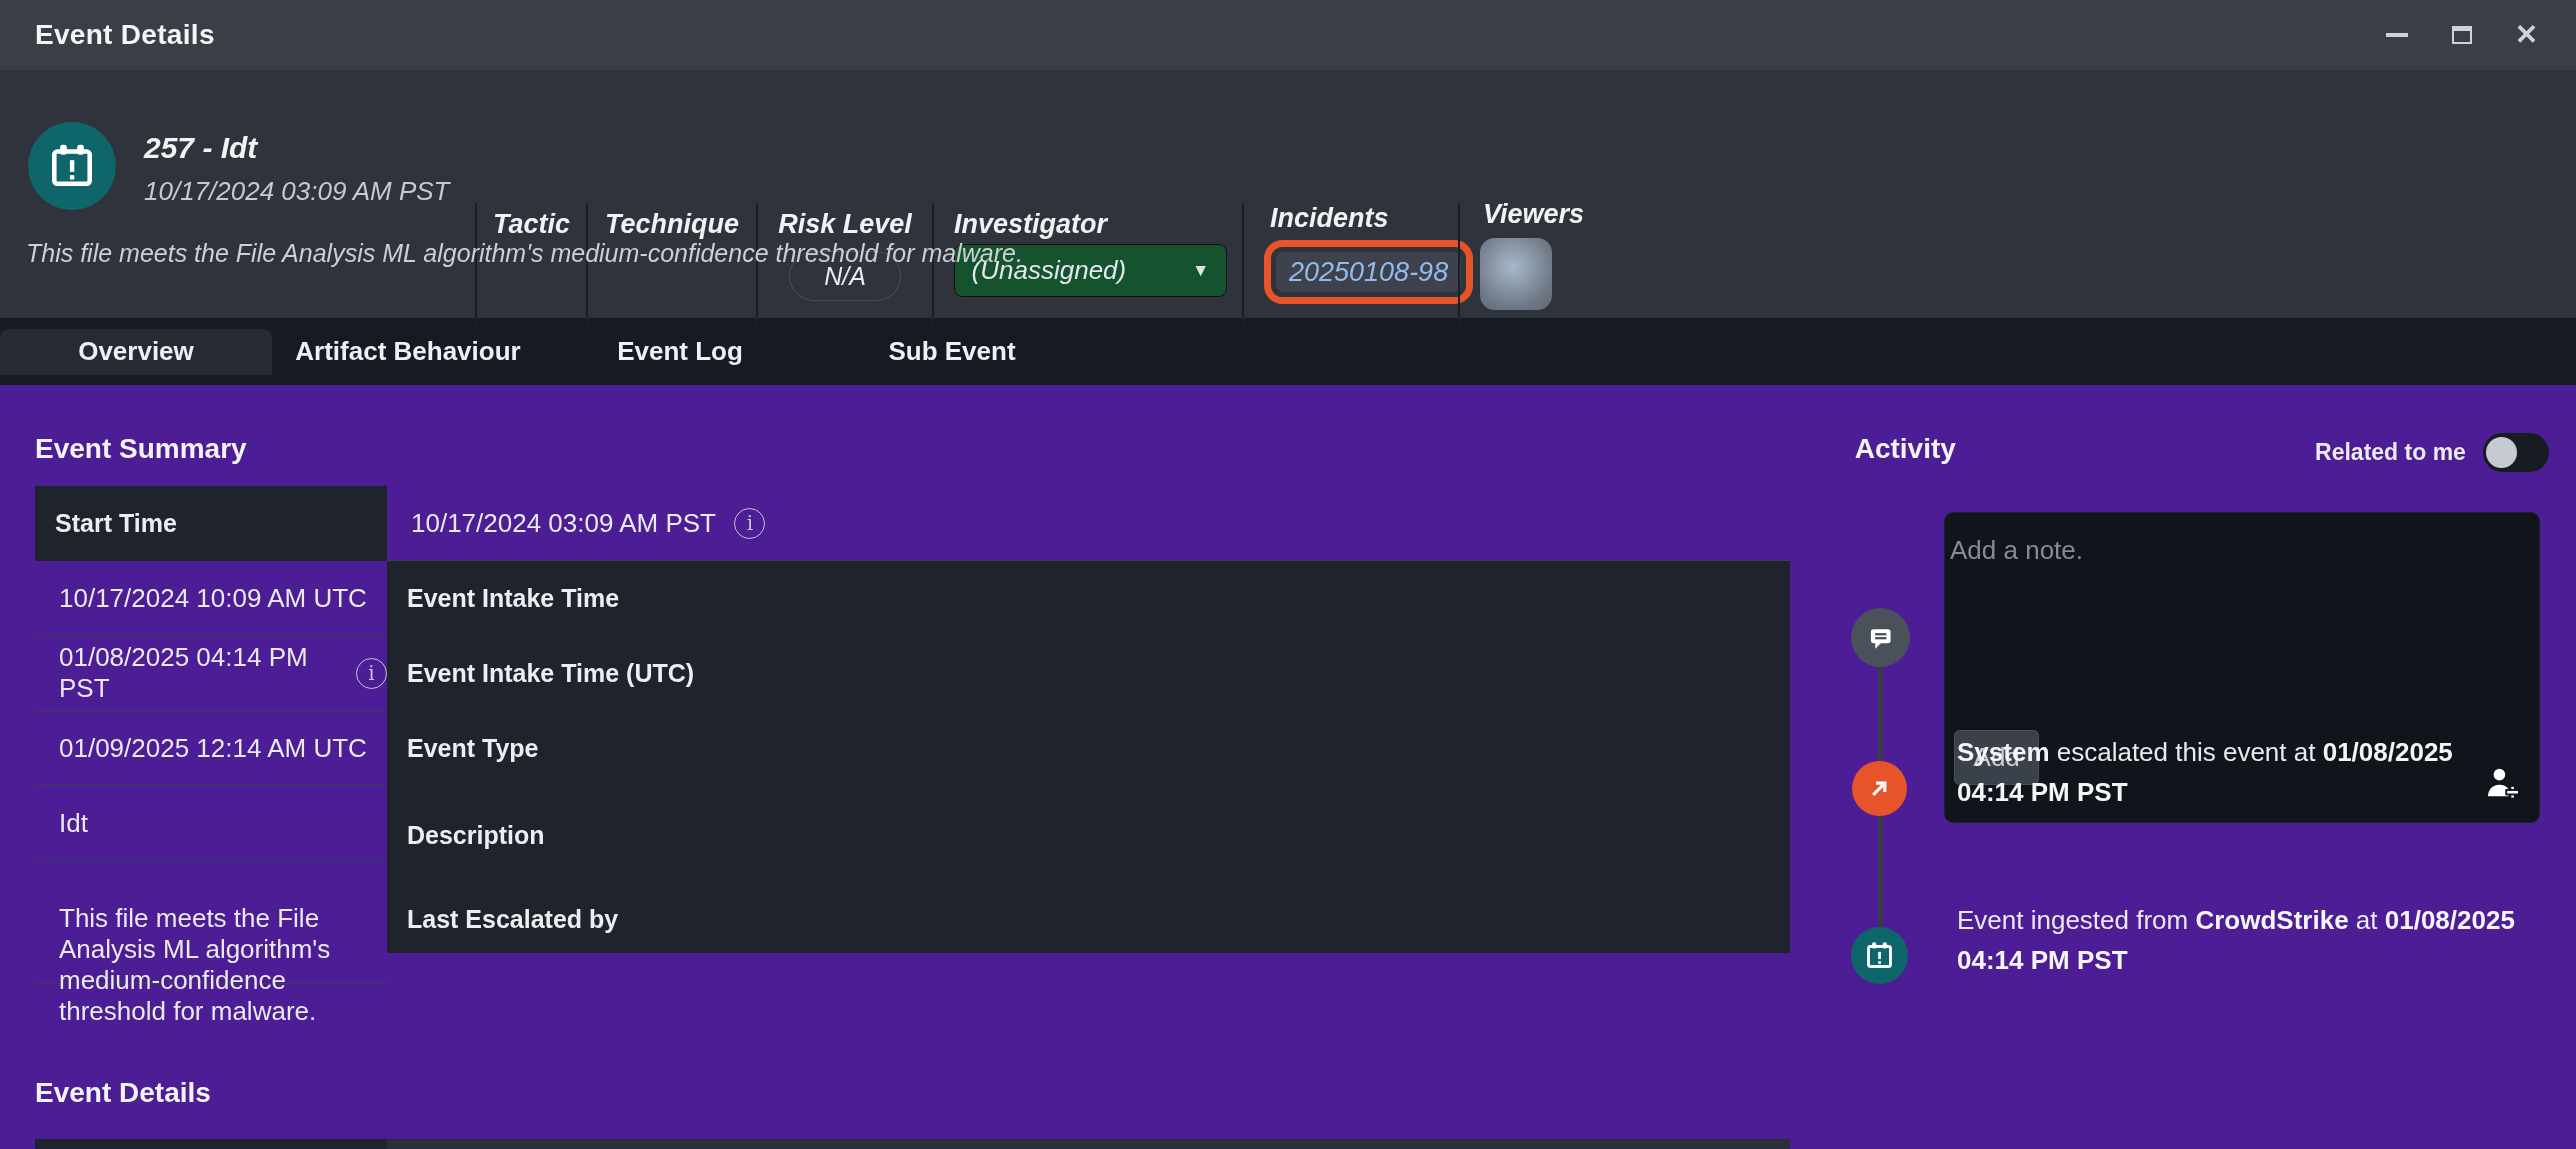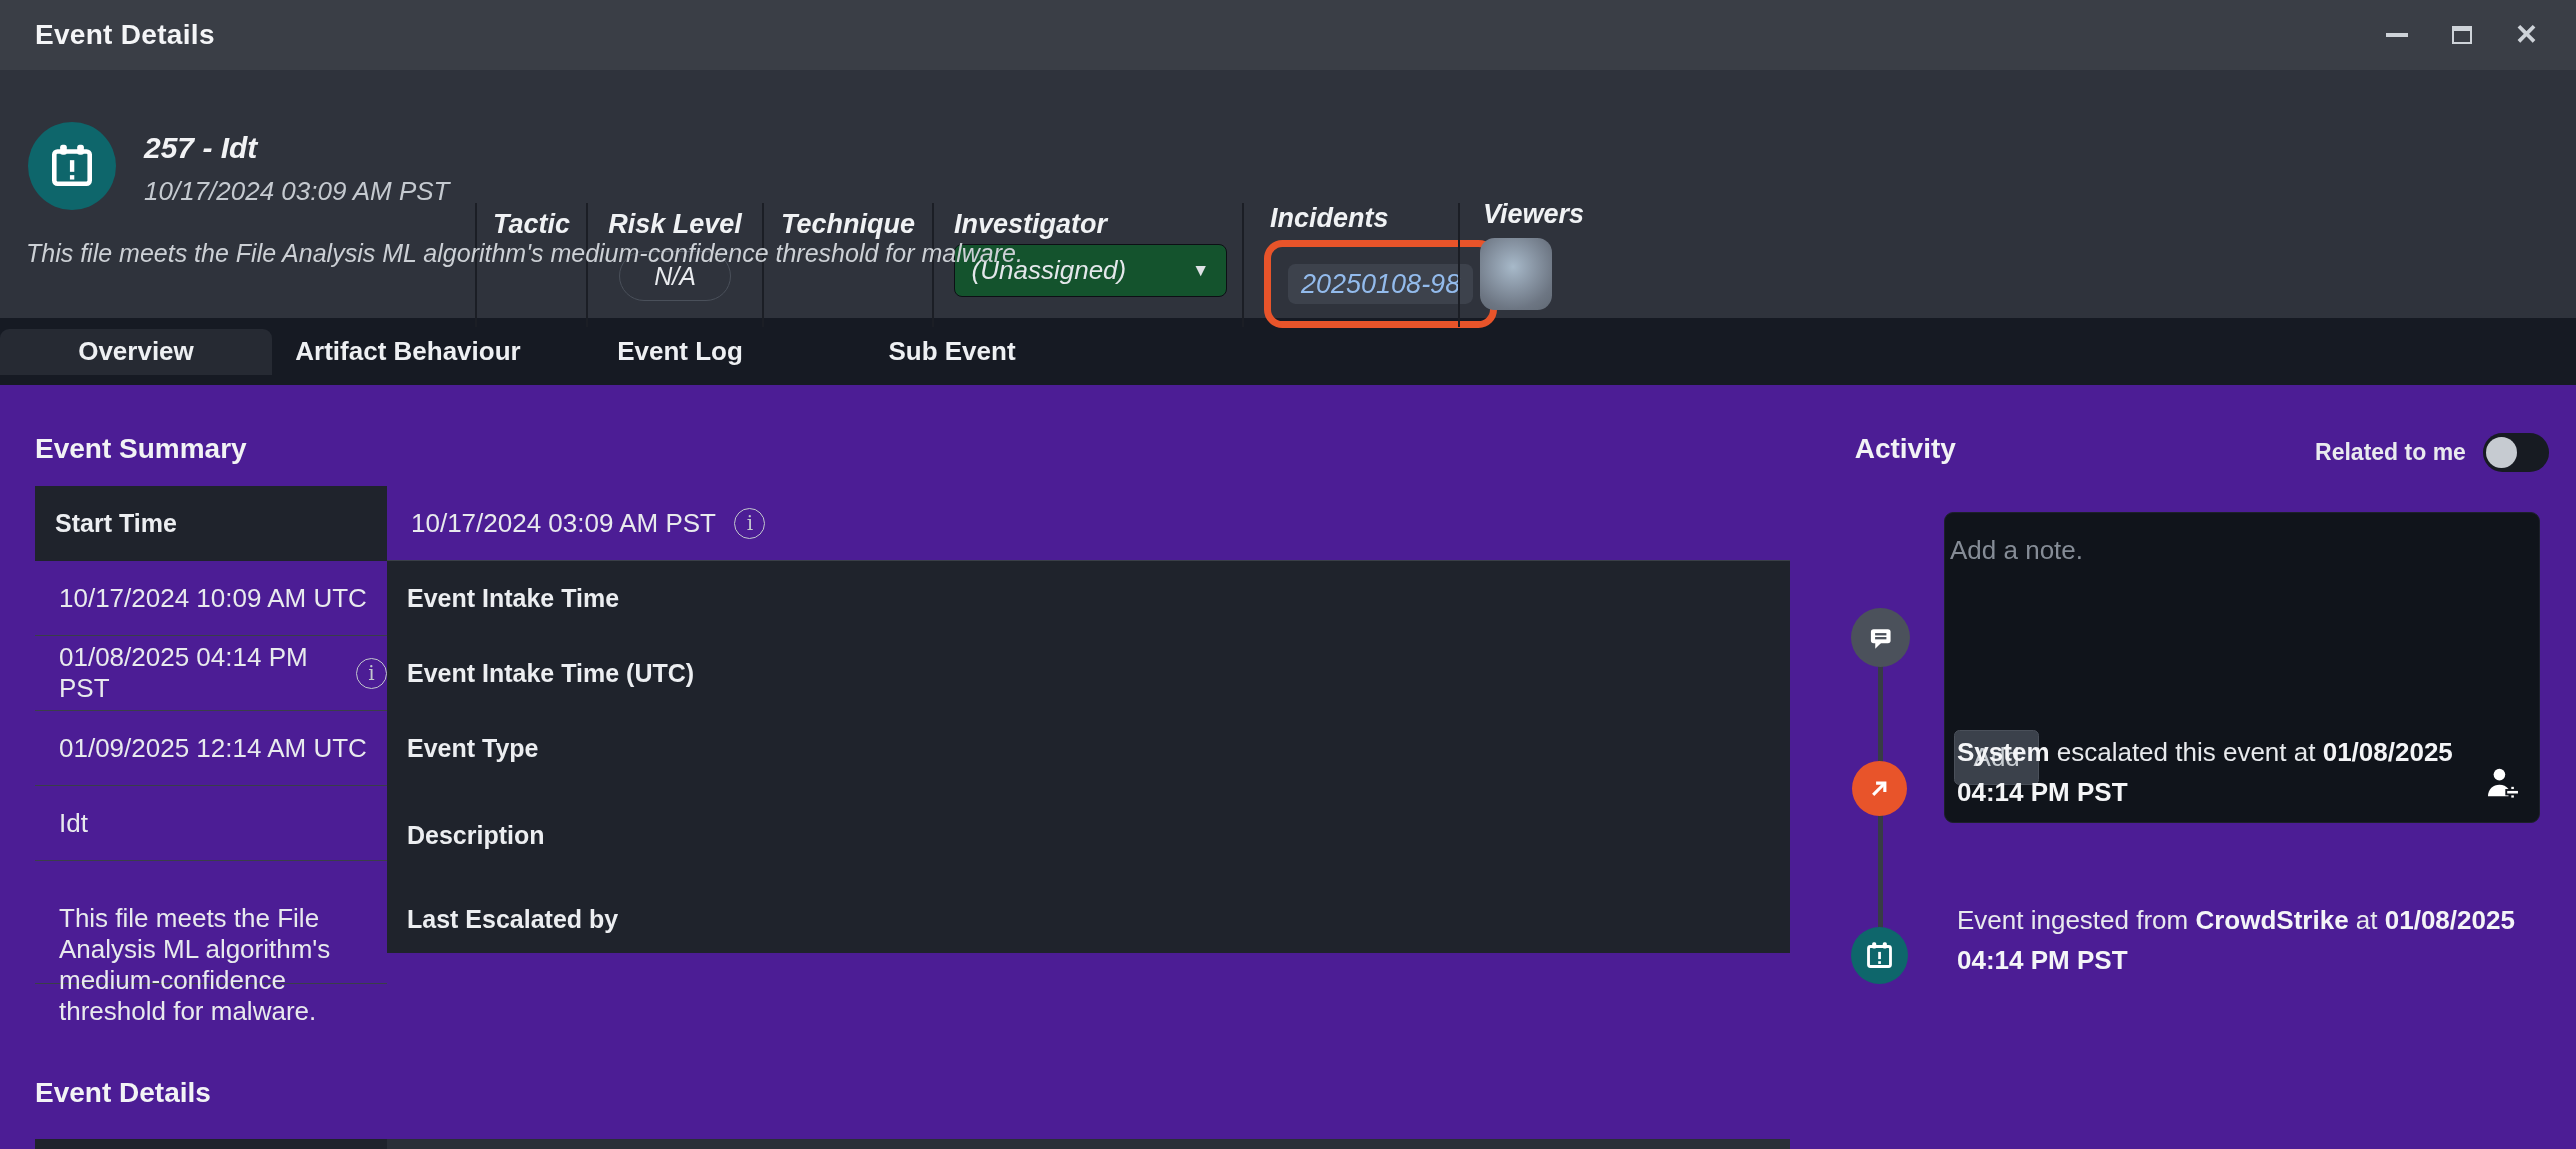--- a/index.html
+++ b/index.html
@@ -61,21 +61,21 @@
     position: absolute; left: 20px; top: 41px; width: 273px; height: 53px;
     background: #14532d; border-radius: 8px; border: 0.9px solid #0d0f15;
     display: flex; align-items: center; font-size: 26px; color: #e4e7eb;
     padding: 0 16.6px; cursor: pointer;
   }
   .investigator-select .caret { margin-left: auto; font-size: 17.5px; color: #dfe2e6; }
 
   .col-incidents .col-label { top: 0; left: 26px; }
   .incident-badge-ring {
     position: absolute; left: 20px; top: 37px;
-    border: 7.4px solid #e8542a; border-radius: 18.4px; padding: 17px;
+    border: 7.4px solid #e8542a; border-radius: 18.4px; padding: 5px;
     background: transparent;
   }
   .incident-link {
     display: block; background: #3d424c; border-radius: 7.4px;
     font-size: 27px; color: #93bbec; padding: 4.6px 13px; text-decoration: none;
     white-space: nowrap; cursor: pointer;
   }
   .col-viewers .col-label { top: -3.7px; left: 23px; }
   .viewer-avatar {
     position: absolute; left: 20px; top: 35px; width: 72px; height: 72px; border-radius: 14.7px;
@@ -209,26 +209,26 @@
       <div class="ident-text">
         <div class="ev-title">257 - Idt</div>
         <div class="ev-date">10/17/2024 03:09 AM PST</div>
       </div>
     </div>
 
     <div class="cols">
       <div class="col col-tactic">
         <div class="col-label centered">Tactic</div>
       </div>
+      <div class="col col-technique">
+        <div class="col-label centered">Technique</div>
+      </div>
       <div class="col col-risk">
         <div class="col-label centered">Risk Level</div>
         <div class="risk-pill">N/A</div>
-      </div>
-      <div class="col col-technique">
-        <div class="col-label centered">Technique</div>
       </div>
       <div class="col col-investigator">
         <div class="col-label" style="left:20px;">Investigator</div>
         <div class="investigator-select">
           <span>(Unassigned)</span>
           <span class="caret">▼</span>
         </div>
       </div>
       <div class="col col-incidents">
         <div class="col-label">Incidents</div>

